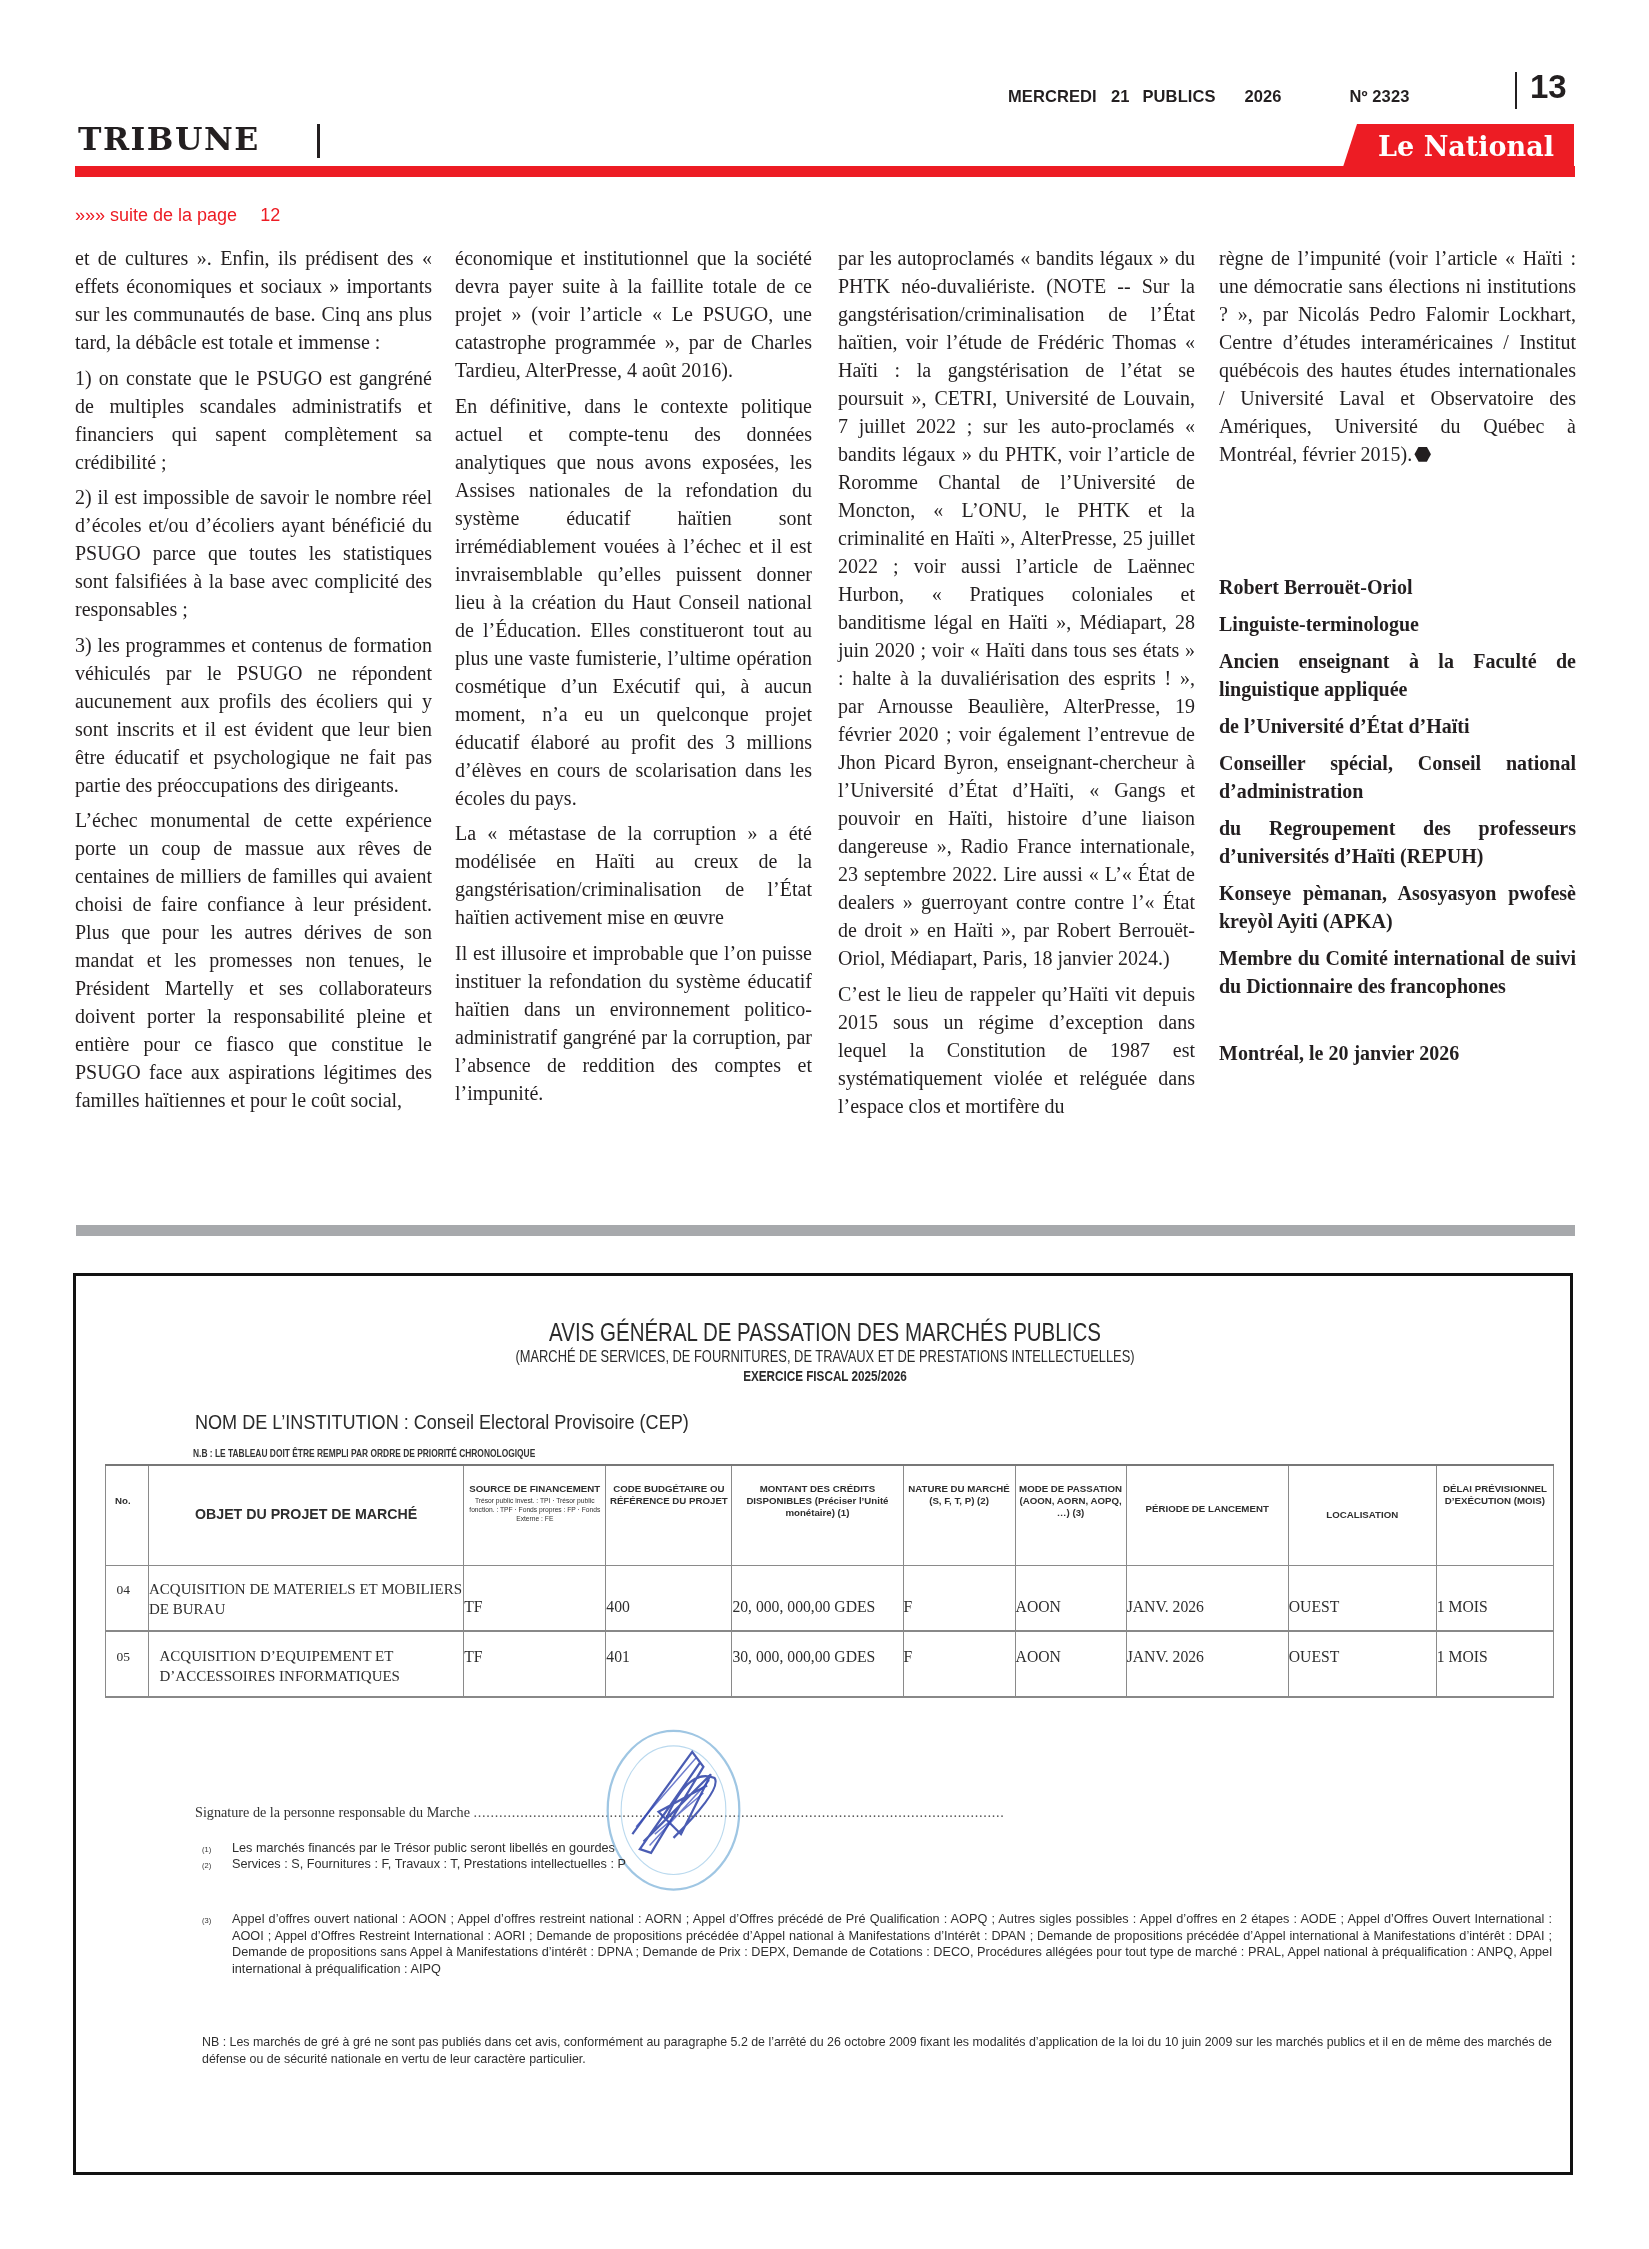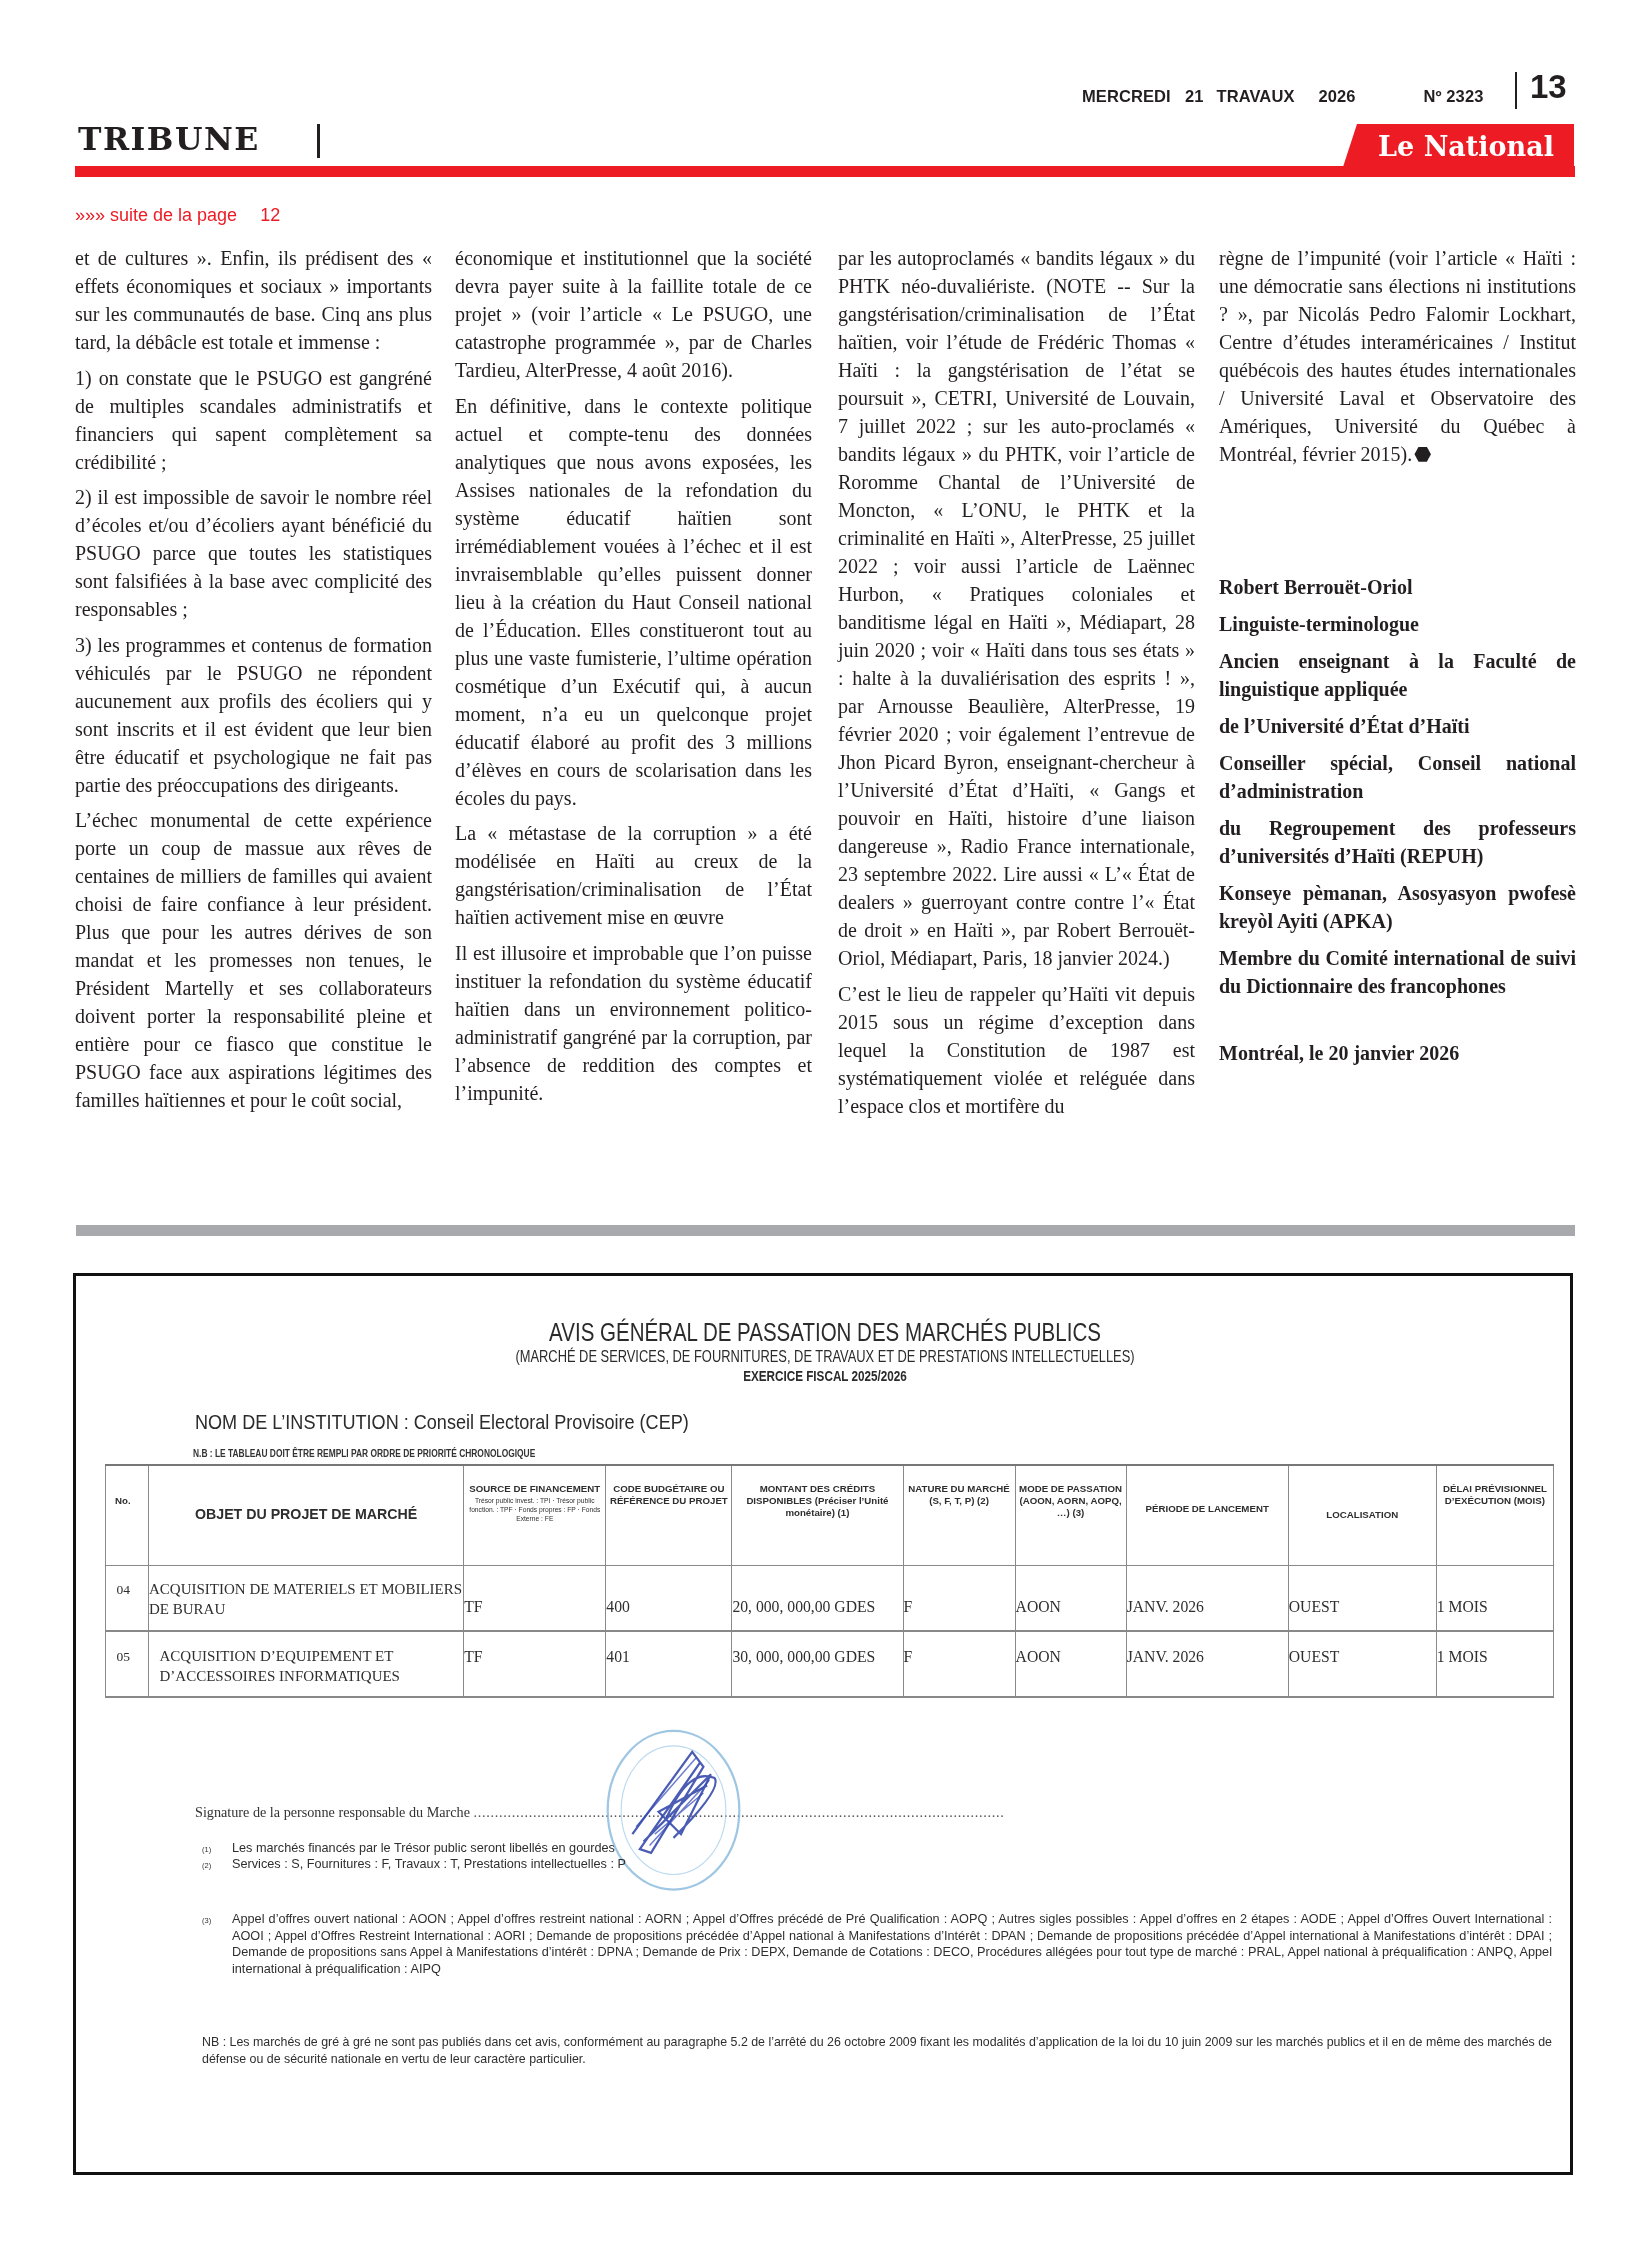--- a/index.html
+++ b/index.html
@@ -1,20 +1,20 @@
 <!DOCTYPE html>
 <html style="font-size:12px"><head>
 <meta charset="utf-8">
 <style>
   * { box-sizing: border-box; margin: 0; padding: 0; }
   html, body { width: 1650px; height: 2250px; background: #ffffff; overflow: hidden; }
   body { position: relative; font-family: "Liberation Serif", serif; color: #231f20; }
 
   
-  .dateline { position: absolute; top: 84px; left: 1082px; height: 25.5px; display: flex; align-items: center;
+  .dateline { position: absolute; top: 84px; left: 1008px; height: 25.5px; display: flex; align-items: center;
     font-family: "Liberation Sans", sans-serif; font-weight: bold; font-size: 16.5px; letter-spacing: 0.1px; color: #231f20; }
   .dateline span { display: inline-block; }
   .dl-weekday { width: 103px; }
   .dl-day { width: 31.5px; }
   .dl-month { width: 102px; }
   .dl-year { width: 105px; }
   .dl-issue { width: 67px; }
   .page-rule { position: absolute; left: 1515px; top: 72px; width: 2.2px; height: 37px; background: #231f20; }
   .page-number { position: absolute; left: 1530px; top: 69px; font-family: "Liberation Sans", sans-serif; font-weight: bold;
     font-size: 33px; line-height: 36px; color: #231f20; }
@@ -92,21 +92,21 @@
   .fn3 { top: 1911px; }
   .nb-note { position: absolute; left: 202px; top: 2034px; width: 1350px; font-family: "Liberation Sans", sans-serif; font-size: 12.4px;
     line-height: 16.5px; color: #2f2f2f; text-align: justify; }
 </style>
 </head>
 <body>
 
 <div class="dateline">
   <span class="dl-weekday">MERCREDI</span>
   <span class="dl-day">21</span>
-  <span class="dl-month">TRAVAUX</span>
+  <span class="dl-month">PUBLICS</span>
   <span class="dl-year">2026</span>
   <span class="dl-issue">Nº 2323</span>
 </div>
 <div class="page-rule"></div>
 <div class="page-number">13</div>
 
 <div class="section-title">TRIBUNE</div>
 <div class="section-rule"></div>
 <div class="red-band"></div>
 <div class="brand-tab"></div>

